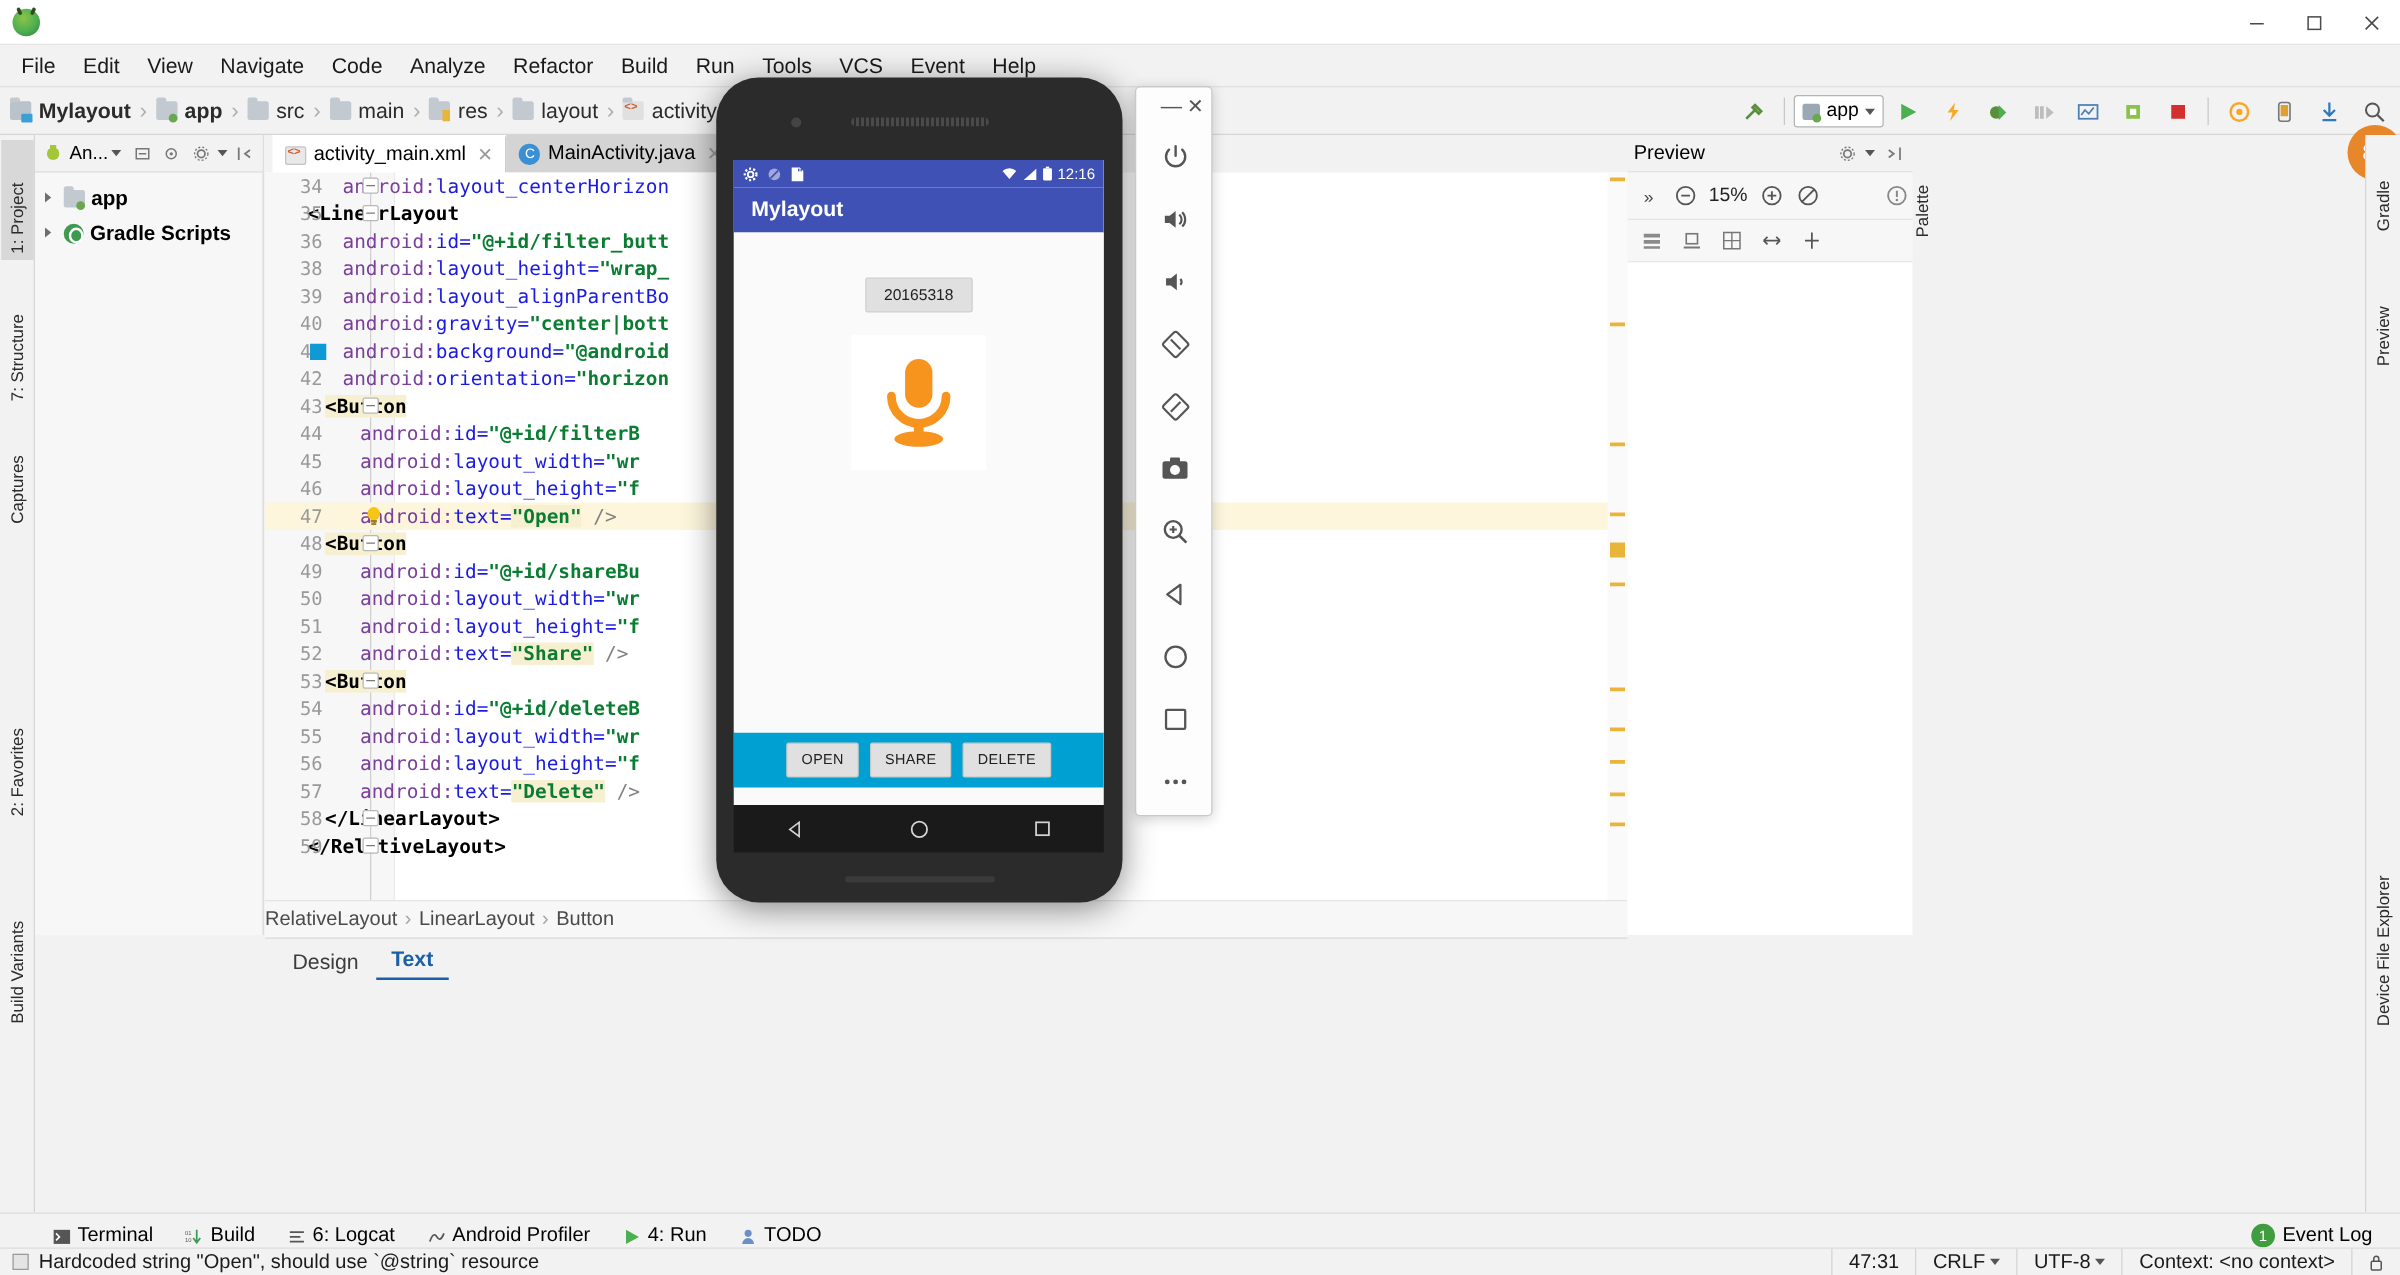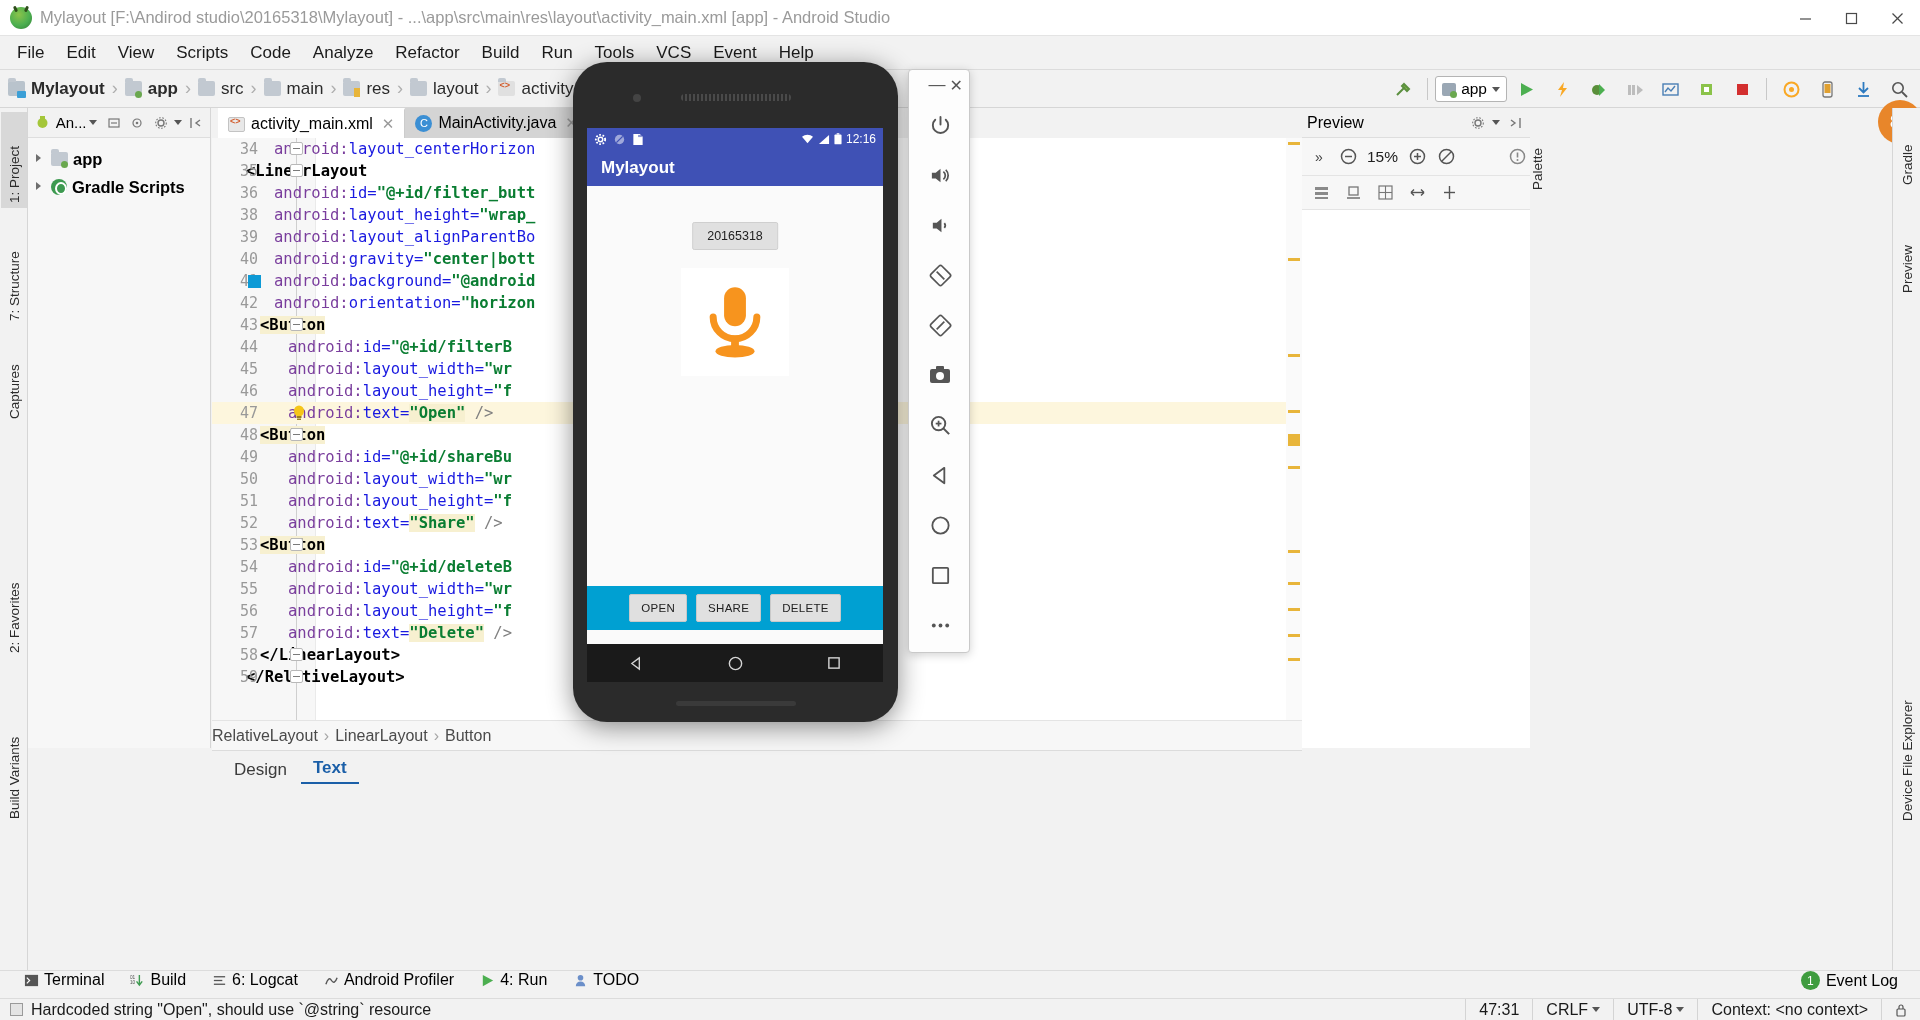--- a/index.html
+++ b/index.html
@@ -263,21 +263,21 @@
     background:#fdfdfd; border:1px solid #c9c9c9; border-radius:4px;
     box-shadow:0 2px 10px rgba(0,0,0,0.18);
   }
   .et-head{ height:30px;display:flex;align-items:center;justify-content:flex-end;gap:4px;padding-right:6px; }
   .et-btn{ width:62px;height:50px;display:flex;align-items:center;justify-content:center; }
   .et-btn svg{ display:block; }
 
   
   .bottombar{
     position:absolute;left:0;top:970px;width:1920px;height:28px;background:#f2f2f2;
-    display:flex;align-items:flex-start;padding-left:24px;gap:26px;font-size:16px;
+    display:flex;align-items:flex-end;padding-left:42px;gap:26px;font-size:16px;
     border-top:1px solid #dcdcdc;
   }
   .bb-item{ display:flex;align-items:center;gap:5px; }
   .event-log{ position:absolute;right:22px;display:flex;align-items:center;gap:6px; }
   .el-badge{ width:19px;height:19px;border-radius:50%;background:#3f9c3f;color:#fff;font-size:12px;display:flex;align-items:center;justify-content:center; }
 
   .statusbar{
     position:absolute;left:0;top:998px;width:1920px;height:22px;background:#f2f2f2;
     display:flex;align-items:center;padding-left:10px;font-size:16px;color:#1a1a1a;
     border-top:1px solid #dcdcdc;
@@ -286,21 +286,20 @@
   .sb-right{ position:absolute;right:0;display:flex;align-items:center;gap:0;height:22px; }
   .sb-cell{ padding:0 13px;border-left:1px solid #d4d4d4;height:22px;display:flex;align-items:center;gap:4px; }
 </style>
 </head>
 <body>
 
 <div class="app">
 
   <div class="titlebar">
     <div class="as-logo"></div>
-    <div class="title-text">Mylayout [F:\Andirod studio\20165318\Mylayout] - ...\app\src\main\res\layout\activity_main.xml [app] - Android Studio</div>
     <div class="win-btns">
       <div class="win-btn">
         <svg width="13" height="13" viewBox="0 0 13 13">
             <line x1="1" y1="7" x2="12" y2="7" stroke="#4a4a4a" stroke-width="1.2"></line>
           </svg>
       </div>
       <div class="win-btn">
         <svg width="13" height="13" viewBox="0 0 13 13">
             <rect x="1.5" y="1.5" width="10" height="10" fill="none" stroke="#4a4a4a" stroke-width="1.2"></rect>
           </svg>
@@ -311,21 +310,21 @@
             <line x1="11.5" y1="1.5" x2="1.5" y2="11.5" stroke="currentColor" stroke-width="1.3"></line>
           </svg>
       </div>
     </div>
   </div>
 
   <div class="menubar">
     <div class="menu-item">File</div>
     <div class="menu-item">Edit</div>
     <div class="menu-item">View</div>
-    <div class="menu-item">Scripts</div>
+    <div class="menu-item">Navigate</div>
     <div class="menu-item">Code</div>
     <div class="menu-item">Analyze</div>
     <div class="menu-item">Refactor</div>
     <div class="menu-item">Build</div>
     <div class="menu-item">Run</div>
     <div class="menu-item">Tools</div>
     <div class="menu-item">VCS</div>
     <div class="menu-item">Event</div>
     <div class="menu-item">Help</div>
   </div>

